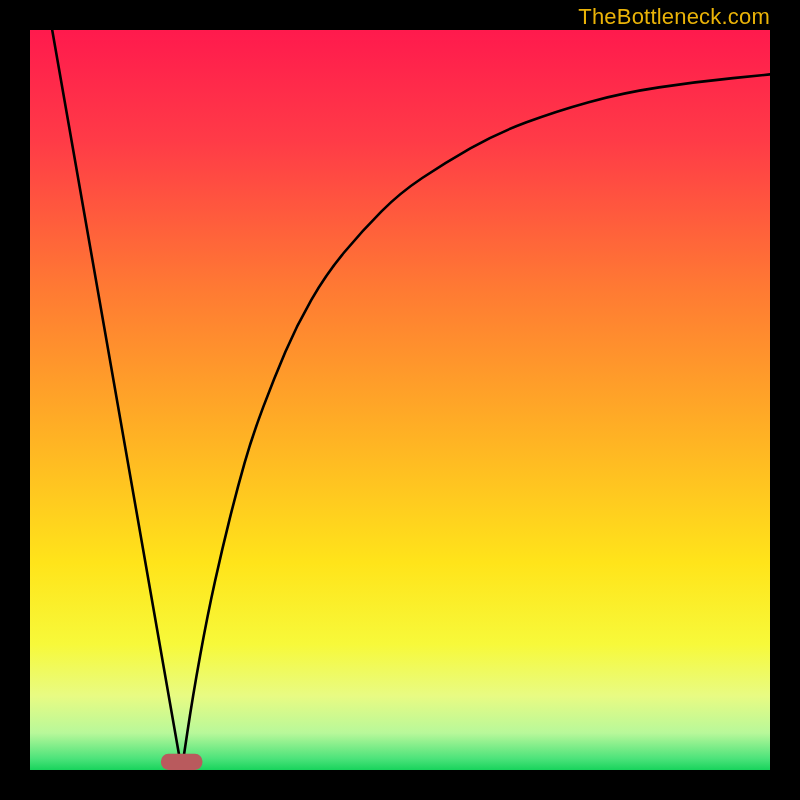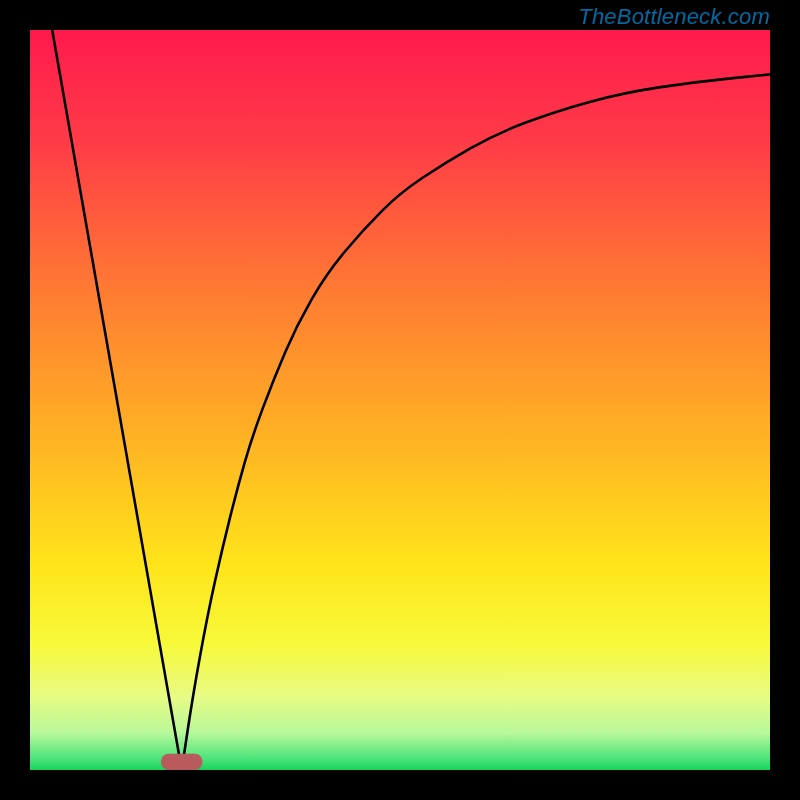--- a/index.html
+++ b/index.html
@@ -29,25 +29,24 @@
     inset: 0;
   }
   .curve {
     position: absolute;
     inset: 0;
   }
   .watermark {
     position: absolute;
     top: 4px;
     right: 30px;
-    color: #0369a1;
+    color: #eab308;
     font-size: 22px;
     font-weight: 500;
     letter-spacing: 0.2px;
-    font-style: italic;
   }
 </style>
 </head>
 <body>
 
 <div class="frame">
   <div class="watermark">TheBottleneck.com</div>
   <div class="plot">
     <svg class="gradient" viewBox="0 0 100 100" preserveAspectRatio="none">
       <defs>

